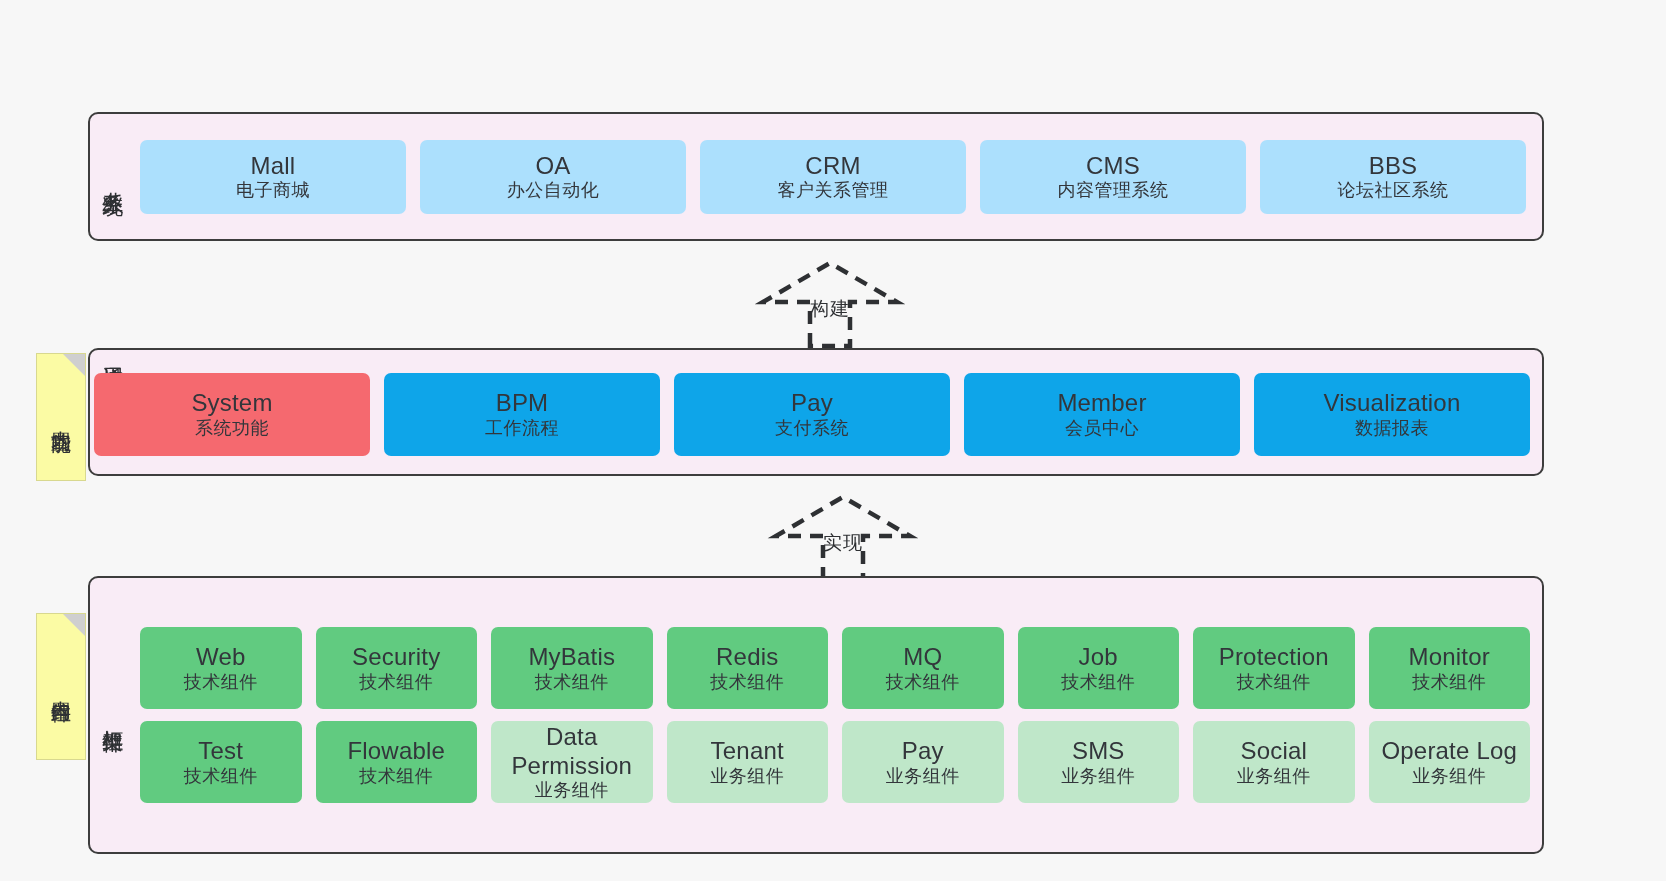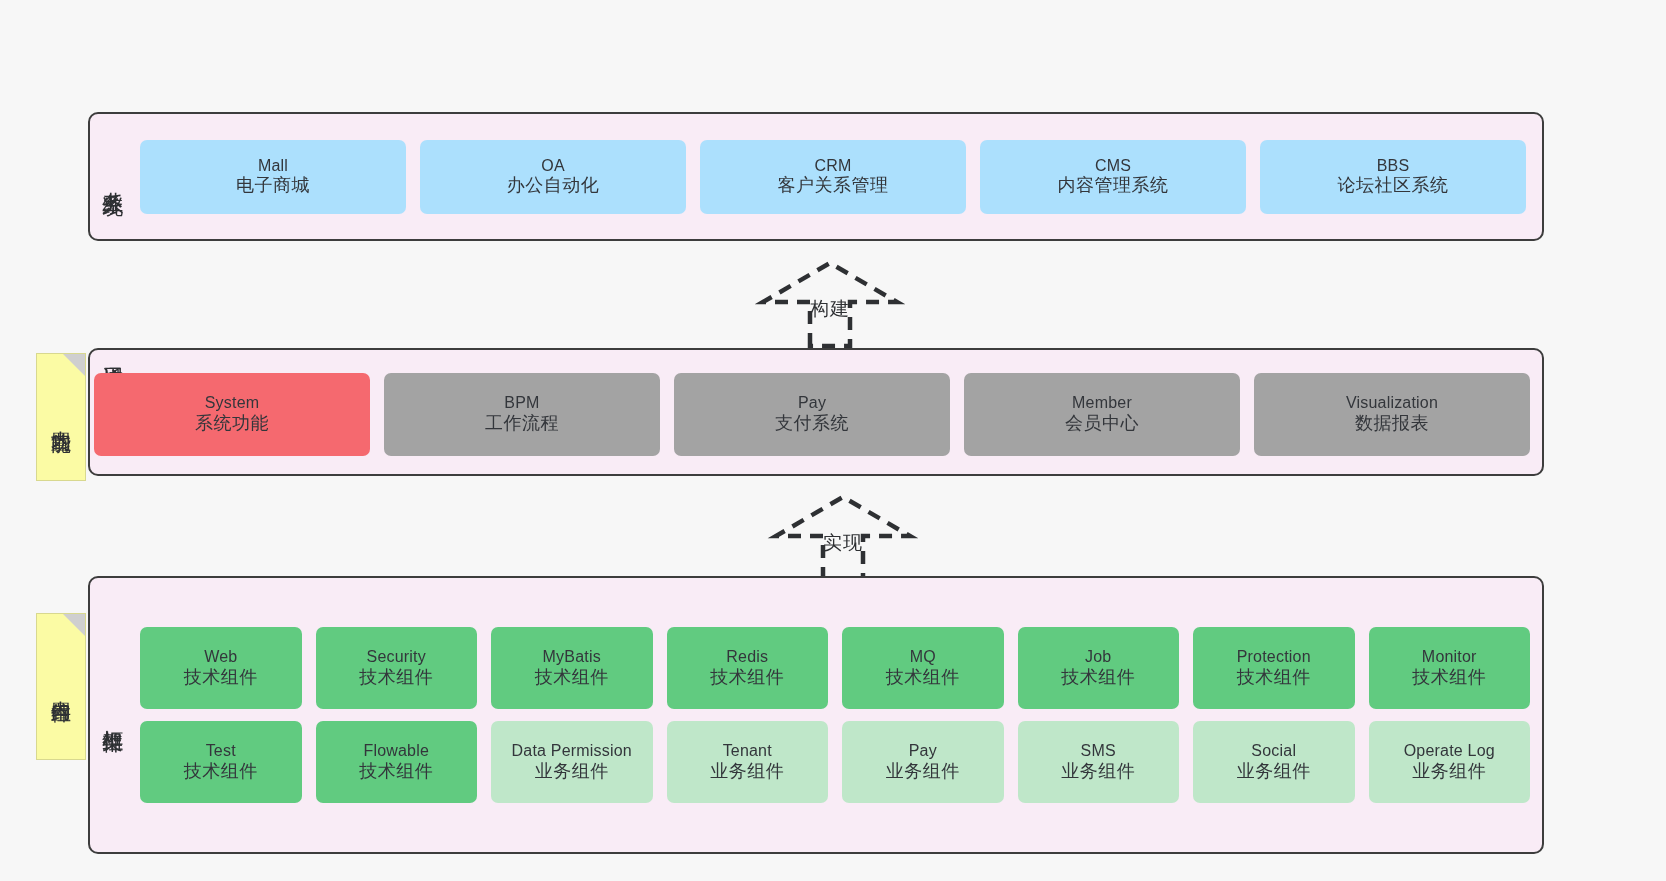--- a/index.html
+++ b/index.html
@@ -63,32 +63,32 @@
     display: flex;
     flex-direction: column;
     align-items: center;
     justify-content: center;
     text-align: center;
     line-height: 1.22;
     box-sizing: border-box;
     padding: 4px 6px;
   }
   .card .en {
-    font-size: 16px;
+    font-size: 24px;
     letter-spacing: 0.2px;
   }
   .card .cn {
     font-size: 18px;
     letter-spacing: 0.5px;
   }
 
   
   .c-blue      { background: #ace0fd; }
   .c-red       { background: #f5696f; }
-  .c-pink      { background: #a3a3a3; }
+  .c-pink      { background: #0ea5e9; }
   .c-green     { background: #61cb80; }
   .c-lgreen    { background: #bfe7c9; }
 
   
   #layer-business { left: 88px;  top: 112px; width: 1456px; height: 129px; }
   #layer-modules  { left: 88px;  top: 348px; width: 1456px; height: 128px; flex-direction: column; }
   #layer-frame    { left: 88px;  top: 576px; width: 1456px; height: 278px; }
 
   #layer-business .layer-body { padding-right: 16px; }
   #layer-business .card { height: 74px; }

